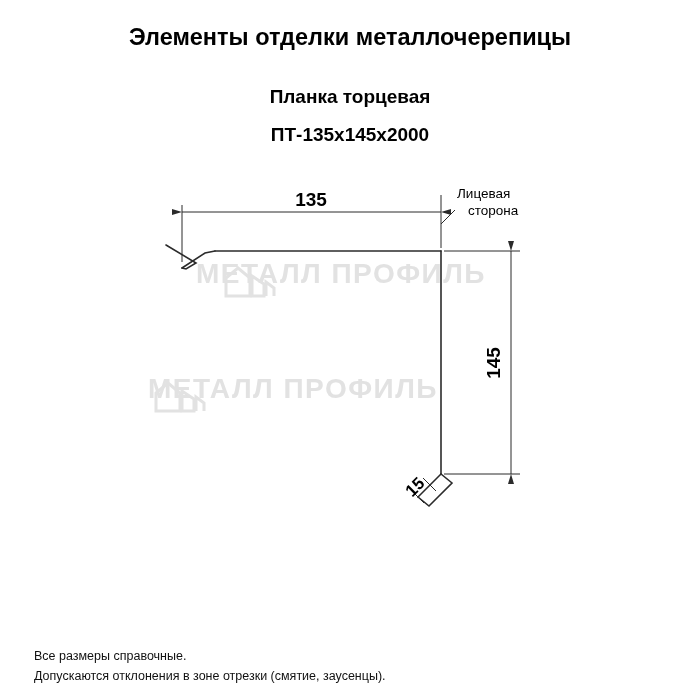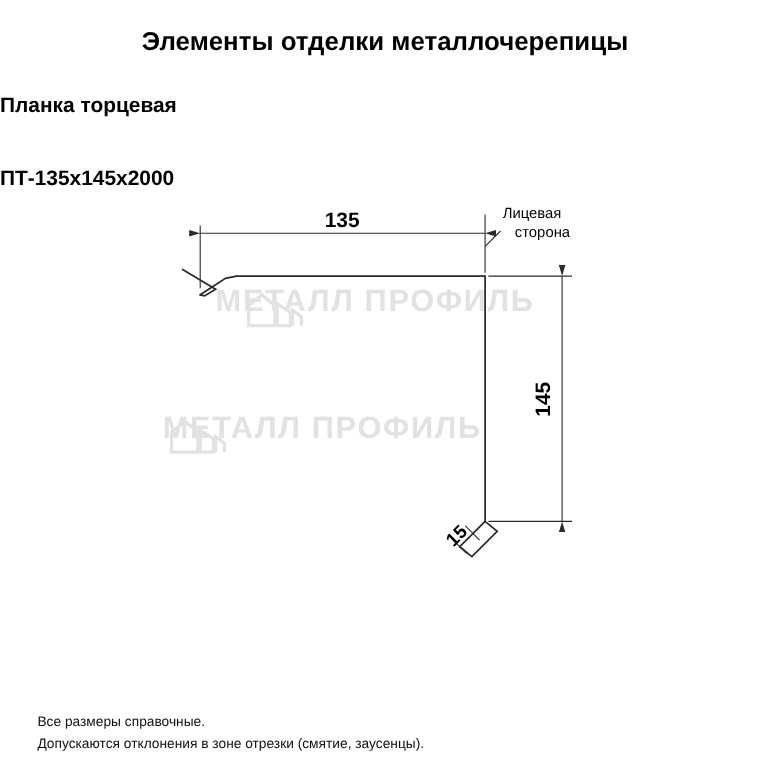--- a/index.html
+++ b/index.html
@@ -33,34 +33,34 @@
     font-size: 23.5px;
     font-weight: bold;
     letter-spacing: 0px;
     color: #000000;
   }
   .subtitle {
     position: absolute;
     top: 86px;
     left: 0;
     width: 700px;
+    text-align: center;
     font-size: 19px;
     font-weight: bold;
     color: #000000;
   }
   .code {
     position: absolute;
     top: 124px;
     left: 0;
     width: 700px;
-    text-align: left;
+    text-align: center;
     font-size: 19px;
     font-weight: bold;
     color: #000000;
-    margin-top: 28px;
   }
 
   
   .drawing {
     position: absolute;
     left: 0;
     top: 150px;
     width: 677px;
     height: 420px;
   }

